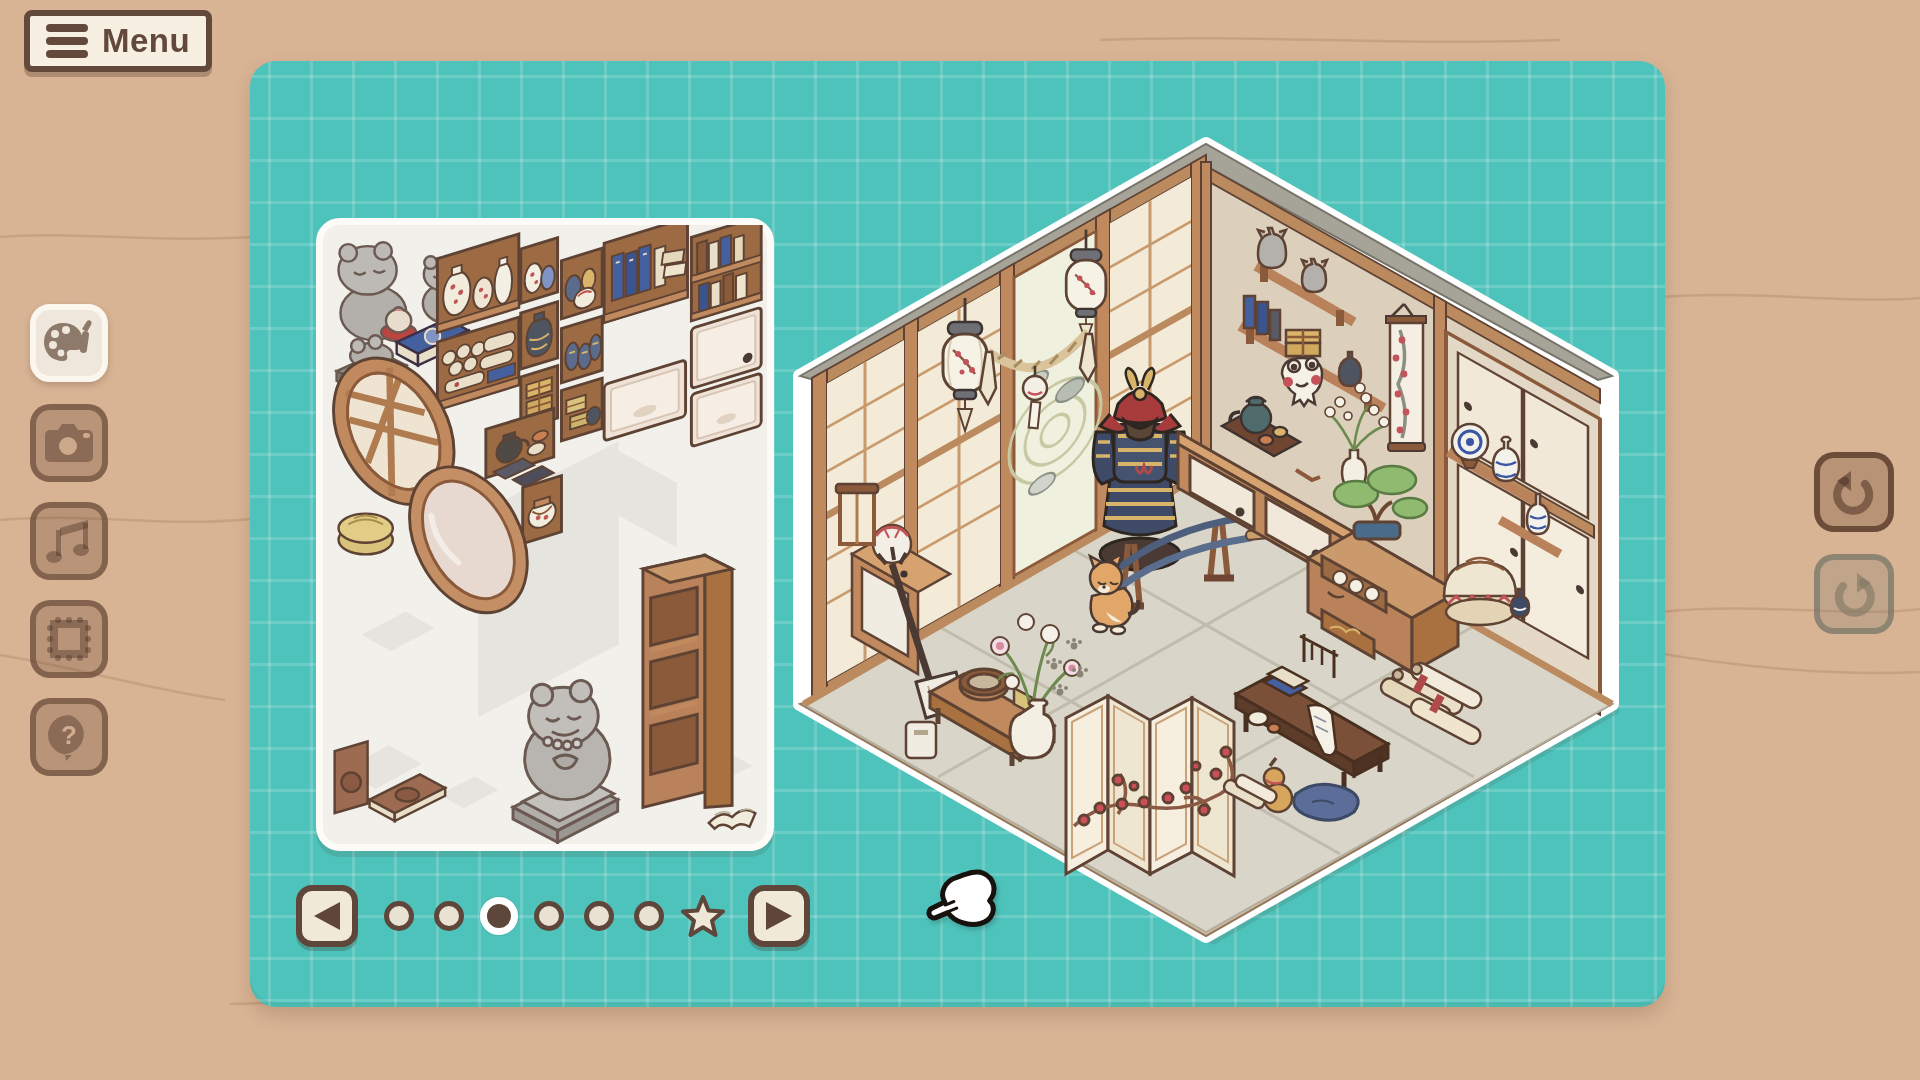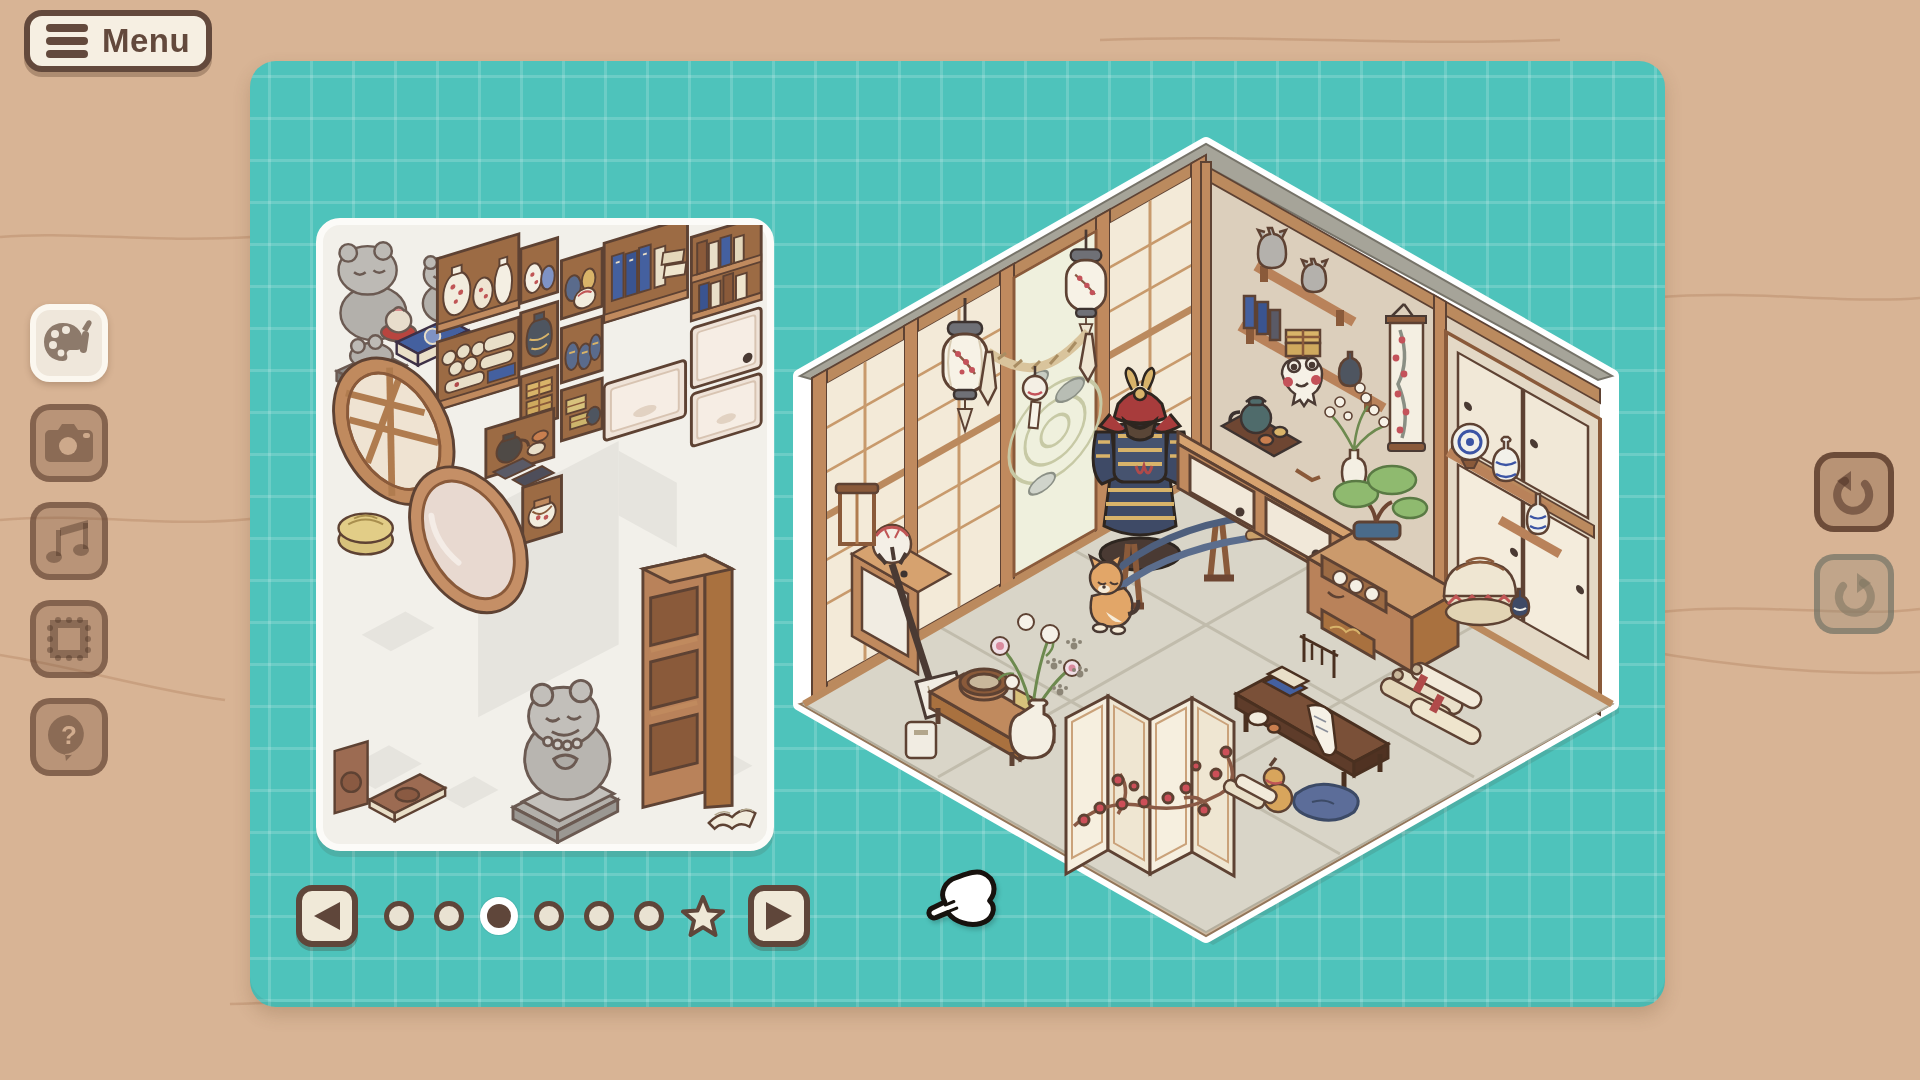--- a/index.html
+++ b/index.html
@@ -18,21 +18,21 @@
     background:#4ec3bb;border-radius:26px;
     background-image:
       repeating-linear-gradient(to right, rgba(255,255,255,.17) 0 3px, transparent 3px 42px),
       repeating-linear-gradient(to bottom, rgba(255,255,255,.17) 0 3px, transparent 3px 42px);
     background-position:18px 14px;
     box-shadow:0 8px 18px rgba(92,58,32,.20), inset 0 -5px 0 rgba(0,0,0,.05);
   }
   
   #menu-btn{
     left:24px;top:10px;z-index:5;width:188px;height:62px;
-    background:#f6efe2;border:6px solid #63493c;border-radius:18px;
+    background:#f6efe2;border:6px solid #63493c;border-radius:8px;
     display:flex;align-items:center;justify-content:center;gap:14px;
     box-shadow:0 5px 0 rgba(60,35,20,.28);cursor:pointer;box-sizing:border-box;
   }
   #menu-btn .label{color:#63493c;font-size:33px;font-weight:bold;letter-spacing:.5px;}
   
   .tool-btn{
     position:absolute;left:30px;width:78px;height:78px;border-radius:20px;z-index:5;
     background:rgba(114,77,53,.30);border:6px solid rgba(80,50,35,.50);
     display:flex;align-items:center;justify-content:center;box-sizing:border-box;
     color:rgba(66,42,28,.38);cursor:pointer;

